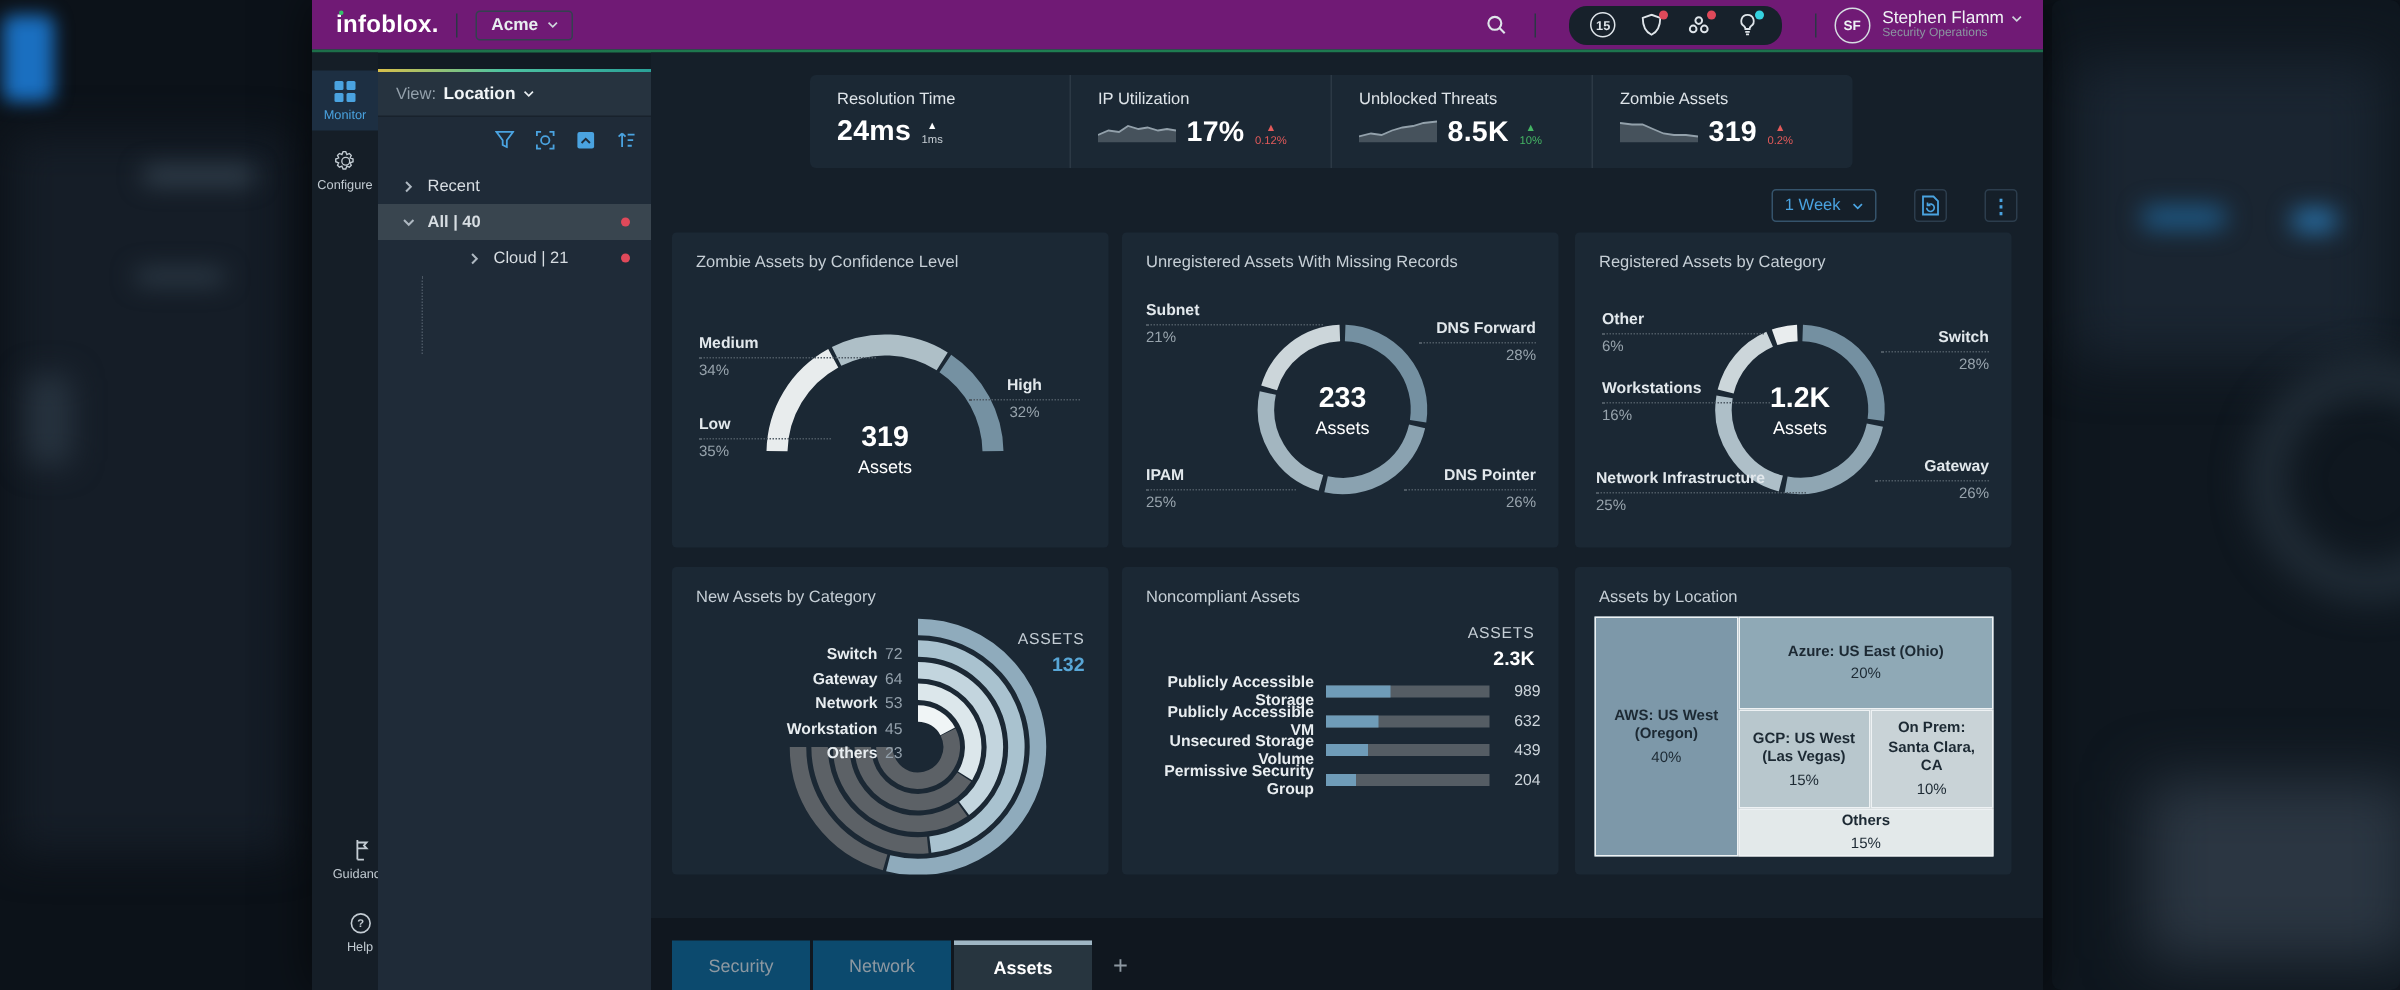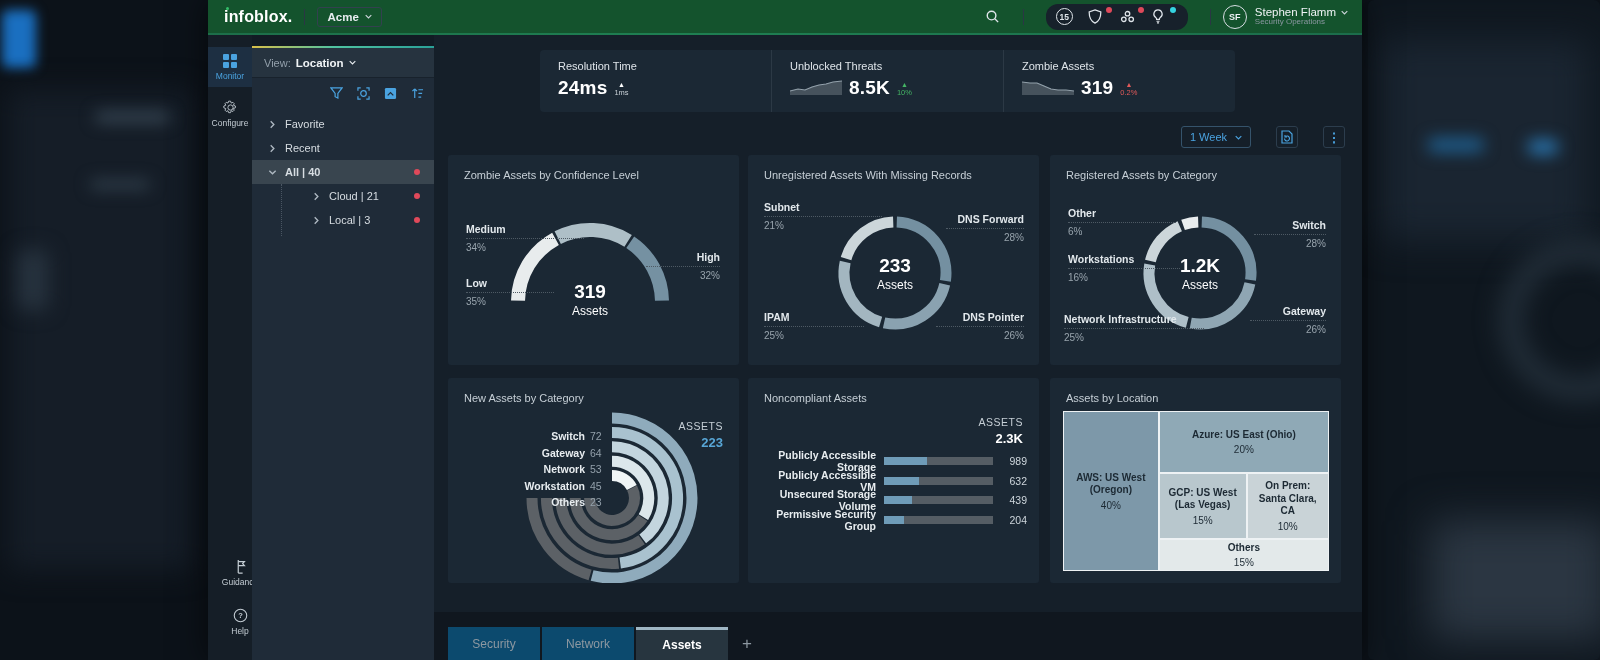--- a/index.html
+++ b/index.html
@@ -8,32 +8,32 @@
   .abs { position:absolute; }
 
   
   .bg-blob { position:absolute; filter:blur(12px); border-radius:6px; }
 
   
   #app { position:absolute; left:208px; top:0; width:1154px; height:660px;
     background:#121b24; box-shadow:0 0 30px rgba(0,0,0,.6); }
 
   
-  #topbar { position:absolute; left:0; top:0; width:100%; height:33px; background:#14532d;
+  #topbar { position:absolute; left:0; top:0; width:100%; height:33px; background:#701a75;
     display:flex; align-items:center; }
   #greenline { position:absolute; left:0; top:33px; width:100%; height:2px;
     background:linear-gradient(90deg,#1d6e49,#1f7f52 40%,#1c6d4b); }
   .logo { color:#fff; font-weight:bold; font-size:16px; letter-spacing:.2px; margin-left:16px; position:relative; }
   .logo i { position:absolute; left:2px; top:-1px; width:3px; height:3px; background:#35c06a; border-radius:50%; }
   .tb-div { width:1px; height:16px; background:#2a3744; margin:0 12px; }
   .org-btn { display:flex; align-items:center; gap:6px; border:1px solid #33414f; border-radius:3px;
     padding:3px 9px; color:#e8edf0; font-size:11.5px; font-weight:bold; cursor:pointer; }
   .caret { width:7px; height:7px; display:inline-block; }
   .tb-right { margin-left:auto; display:flex; align-items:center; margin-right:14px; }
-  .icon-btn { position:relative; width:26px; height:22px; display:flex; align-items:center; cursor:pointer; }
+  .icon-btn { position:relative; width:26px; height:22px; display:flex; align-items:center; justify-content:center; cursor:pointer; }
   .pill { display:flex; align-items:center; gap:6px; background:#17212b; border-radius:12px; padding:2px 10px; margin:0 10px; }
   .num-badge { width:17px; height:17px; border:1.4px solid #dfe5ea; border-radius:50%;
     color:#dfe5ea; font-size:8.5px; font-weight:bold; display:flex; align-items:center; justify-content:center; }
   .dot { position:absolute; width:6px; height:6px; border-radius:50%; top:1px; right:2px; }
   .dot.red { background:#e0495a; } .dot.cyan { background:#35d3e0; }
   .avatar { width:24px; height:24px; border:1.4px solid #d6dde2; border-radius:50%; color:#eef2f5;
     font-size:9px; font-weight:bold; display:flex; align-items:center; justify-content:center; margin-right:8px; }
   .user-meta { line-height:1.1; }
   .user-name { color:#f0f4f6; font-size:11.5px; font-weight:normal; display:flex; align-items:center; gap:5px; }
   .user-role { color:#8b97a1; font-size:8px; }
@@ -98,21 +98,21 @@
   .center-lab .cs { font-size:12px; margin-top:1px; }
   .callout { position:absolute; font-size:10px; }
   .callout .cl { display:block; color:#e2e8ec; font-weight:bold; font-size:10.5px;
     padding-bottom:3px; border-bottom:1px dotted #4e5a64; }
   .callout .cp { display:block; color:#98a4ad; margin-top:3px; }
   .callout.ra { text-align:right; }
 
   
   #g1 .pos-tl { left:18px; top:68px; width:118px; }
   #g1 .pos-l  { left:18px; top:122px; width:88px; }
-  #g1 .pos-r  { left:198px; top:96px; width:74px; }
+  #g1 .pos-r  { left:198px; top:96px; width:74px;text-align:center; }
   #g2 .pos-tl { left:16px; top:46px; width:118px; }
   #g2 .pos-tr { left:198px; top:58px; width:78px; }
   #g2 .pos-br { left:188px; top:156px; width:88px; }
   #g2 .pos-bl { left:16px; top:156px; width:100px; }
   #g3 .pos-tl { left:18px; top:52px; width:108px; }
   #g3 .pos-tr { left:204px; top:64px; width:72px; }
   #g3 .pos-l  { left:18px; top:98px; width:112px; }
   #g3 .pos-br { left:200px; top:150px; width:76px; }
   #g3 .pos-bl { left:14px; top:158px; width:140px; }
 
@@ -295,62 +295,63 @@
         <svg width="13" height="12" viewBox="0 0 14 13">
             <path d="M4 12 V2 M4 2 L1.5 4.5 M4 2 L6.5 4.5 M8 3 h5 M8 7 h4 M8 11 h3" fill="none" stroke="#4aa3e0" stroke-width="1.3"></path>
           </svg>
       </div>
     </div>
     <div id="tree">
         <div class="tree-row">
           <svg width="9" height="9" viewBox="0 0 10 10">
             <path d="M3 1.5 L6.5 5 L3 8.5" fill="none" stroke="#aeb8c1" stroke-width="1.5"></path>
           </svg>
-          <span>Favorite</span>
-        </div>
-        <div class="tree-row">
-          <svg width="9" height="9" viewBox="0 0 10 10">
-            <path d="M3 1.5 L6.5 5 L3 8.5" fill="none" stroke="#aeb8c1" stroke-width="1.5"></path>
-          </svg>
           <span>Recent</span>
         </div>
         <div class="tree-row sel">
           <svg width="9" height="9" viewBox="0 0 10 10">
             <path d="M1.5 3 L5 6.5 L8.5 3" fill="none" stroke="#aeb8c1" stroke-width="1.5"></path>
           </svg>
           <span>All | 40</span>
           <div class="rdot"></div>
         </div>
         <div class="tree-row child">
           <svg width="9" height="9" viewBox="0 0 10 10">
             <path d="M3 1.5 L6.5 5 L3 8.5" fill="none" stroke="#aeb8c1" stroke-width="1.5"></path>
           </svg>
           <span>Cloud | 21</span>
-          <div class="rdot"></div>
-        </div>
-        <div class="tree-row child">
-          <svg width="9" height="9" viewBox="0 0 10 10">
-            <path d="M3 1.5 L6.5 5 L3 8.5" fill="none" stroke="#aeb8c1" stroke-width="1.5"></path>
-          </svg>
-          <span>Local | 3</span>
           <div class="rdot"></div>
         </div>
       </div>
   <div class="guide" style="top: 138px; height: 52px;"></div>
     </div>
 
   <div id="content">
     <div id="kpibar">
         <div class="kpi">
           <div class="kpi-label">Resolution Time</div>
           <div class="kpi-row">
             <div class="kpi-value">24ms</div>
             <div class="delta">
               <div class="ar" style="color: rgb(255, 255, 255);">▲</div>
               <div class="dp" style="color: rgb(199, 207, 213);">1ms</div>
+            </div>
+          </div>
+        </div>
+        <div class="kpi">
+          <div class="kpi-label">IP Utilization</div>
+          <div class="kpi-row">
+            <div><svg width="52" height="18" viewBox="0 0 52 18">
+                <polygon points="0,13 7,10 14,11 20,7 27,9 33,8 40,10 46,9 52,10 52,18 0,18" fill="#46525c"></polygon>
+                <polyline points="0,13 7,10 14,11 20,7 27,9 33,8 40,10 46,9 52,10" fill="none" stroke="#93a1ab" stroke-width="1.2"></polyline>
+              </svg></div>
+            <div class="kpi-value">17%</div>
+            <div class="delta">
+              <div class="ar" style="color: rgb(226, 90, 90);">▲</div>
+              <div class="dp" style="color: rgb(226, 90, 90);">0.12%</div>
             </div>
           </div>
         </div>
         <div class="kpi">
           <div class="kpi-label">Unblocked Threats</div>
           <div class="kpi-row">
             <div><svg width="52" height="18" viewBox="0 0 52 18">
                 <polygon points="0,14 8,12 15,13 22,10 29,8 36,7 43,5 52,4 52,18 0,18" fill="#46525c"></polygon>
                 <polyline points="0,14 8,12 15,13 22,10 29,8 36,7 43,5 52,4" fill="none" stroke="#93a1ab" stroke-width="1.2"></polyline>
               </svg></div>
@@ -519,21 +520,21 @@
           <div class="rleg-row" style="left: 28px; top: 101.5px;">
             <div class="rl">Workstation</div>
             <div class="rv">45</div>
           </div>
           <div class="rleg-row" style="left: 28px; top: 118px;">
             <div class="rl">Others</div>
             <div class="rv">23</div>
           </div>
           <div class="total-block" style="top: 42px;">
             <div class="tl">ASSETS</div>
-            <div class="tv" style="color: rgb(88, 166, 214);">223</div>
+            <div class="tv" style="color: rgb(88, 166, 214);">132</div>
           </div>
         </div>
     </div>
     <div class="card row2 c2">
       <div class="card-title">Noncompliant Assets</div>
       <div class="chart-host" id="g5">
           <div class="total-block" style="top: 38px;">
             <div class="tl">ASSETS</div>
             <div class="tv" style="color: rgb(255, 255, 255);">2.3K</div>
           </div>

